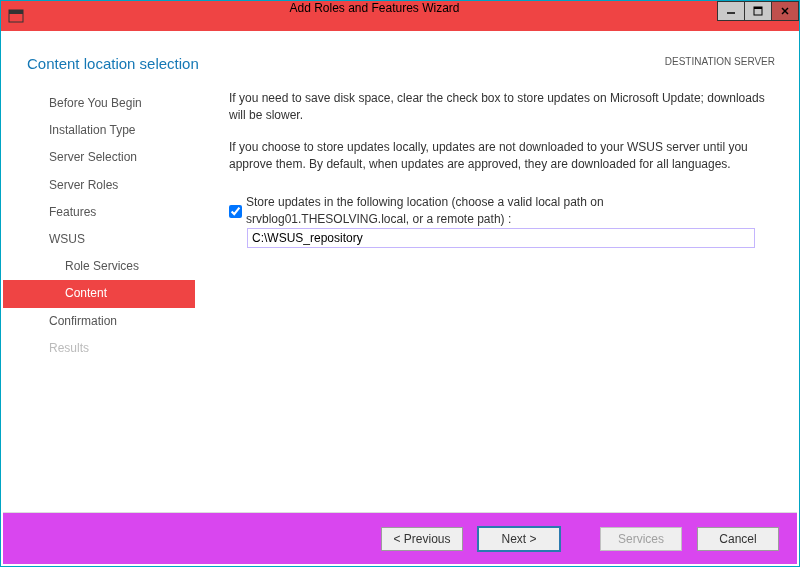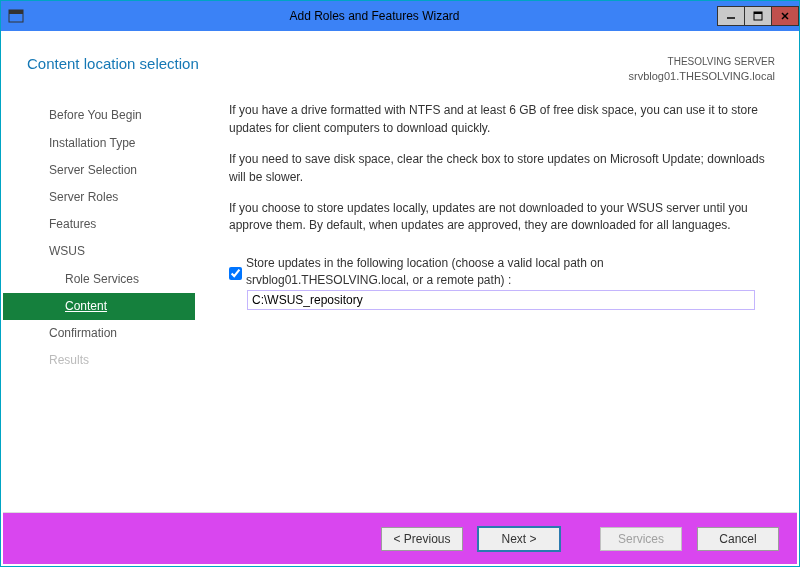--- a/index.html
+++ b/index.html
@@ -2,21 +2,21 @@
 <html><head>
 <meta charset="utf-8">
 <style>
   * { box-sizing: border-box; margin: 0; padding: 0; font-family: "Segoe UI", Tahoma, sans-serif; }
   body { background: #fff; width: 800px; height: 567px; overflow: hidden; }
 
   
   .window { width: 800px; height: 567px; border: 1px solid #00a4c4; background: #fff; display: flex; flex-direction: column; }
 
   
-  .titlebar { height: 30px; background: #3b82f6; display: flex; align-items: center; color: #000; }
+  .titlebar { height: 30px; background: #ef4444; display: flex; align-items: flex-start; color: #000; }
   .titlebar .app-icon { width: 30px; height: 30px; display: flex; align-items: center; justify-content: center; }
   .titlebar .title { flex: 1; text-align: center; font-size: 12px; color: #000; }
   .titlebar .win-btns { display: flex; }
   .titlebar .win-btn { width: 28px; height: 20px; margin-top: 0; border: 1px solid #333; background: #c9c9c9; display: flex; align-items: center; justify-content: center; font-size: 10px; font-family: Arial; margin-left: -1px; }
   .titlebar .win-btn.close { background: #c0504d; color: #000; }
   .titlebar .win-btn svg { width: 10px; height: 10px; }
 
   
   .body { flex: 1; display: flex; flex-direction: column; background: #fff; position: relative; }
   .body-inner { flex: 1; border: 1px solid #ffffff; margin: 1px; display: flex; flex-direction: column; }
@@ -27,21 +27,21 @@
   .dest { text-align: right; font-size: 11px; color: #555; line-height: 1.4; }
   .dest .lbl { font-size: 10px; letter-spacing: 0; }
 
   
   .main { flex: 1; display: flex; padding: 0 0 0 0; overflow: hidden; }
   .sidebar { width: 192px; padding: 6px 0 0 0; font-size: 12px; }
   .side-item { padding: 4px 8px 4px 46px; color: #555; cursor: default; line-height: 1.6; }
   .side-item.lvl1 { padding-left: 46px; }
   .side-item.lvl2 { padding-left: 62px; }
   .side-item.disabled { color: #bbb; }
-  .side-item.active { background: #15803d; color: #fff; text-decoration: underline; }
+  .side-item.active { background: #ef4444; color: #fff; }
 
   .content { flex: 1; padding: 6px 28px 0 34px; font-size: 12px; color: #333; line-height: 1.45; }
   .content p { margin-bottom: 14px; }
 
   .chk-row { display: flex; align-items: center; margin-top: 20px; }
   .chk-row input[type=checkbox] { margin-top: 2px; margin-right: 4px; }
   .chk-row label { flex: 1; }
   .path-input { width: 508px; margin-left: 18px; height: 20px; border: 1px solid #c4b5fd; padding: 1px 4px; font-size: 12px; font-family: inherit; }
 
   
@@ -85,42 +85,40 @@
       </div>
     </div>
   </div>
 
   <div class="body">
     <div class="body-inner">
 
       <div class="header">
         <h1>Content location selection</h1>
         <div class="dest">
-          <div class="lbl">THESOLVING SERVER</div>
-          <div>srvblog01.THESOLVING.local</div>
+          <div class="lbl">DESTINATION SERVER</div>
         </div>
       </div>
 
       <div class="main">
 
         <div class="sidebar">
           <div class="side-item lvl1">Before You Begin</div>
           <div class="side-item lvl1">Installation Type</div>
           <div class="side-item lvl1">Server Selection</div>
           <div class="side-item lvl1">Server Roles</div>
           <div class="side-item lvl1">Features</div>
           <div class="side-item lvl1">WSUS</div>
           <div class="side-item lvl2">Role Services</div>
           <div class="side-item lvl2 active">Content</div>
           <div class="side-item lvl1">Confirmation</div>
           <div class="side-item lvl1 disabled">Results</div>
         </div>
 
         <div class="content">
-          <p>If you have a drive formatted with NTFS and at least 6 GB of free disk space, you can use it to store updates for client computers to download quickly.</p>
           <p>If you need to save disk space, clear the check box to store updates on Microsoft Update; downloads will be slower.</p>
           <p>If you choose to store updates locally, updates are not downloaded to your WSUS server until you approve them. By default, when updates are approved, they are downloaded for all languages.</p>
 
           <div class="chk-row">
             <input type="checkbox" checked="" style="">
             <label>
               <span>Store updates in the following location (choose a valid local path on</span><br>
               <span>srvblog01.THESOLVING.local, or a remote path) :</span>
             </label>
           </div>

